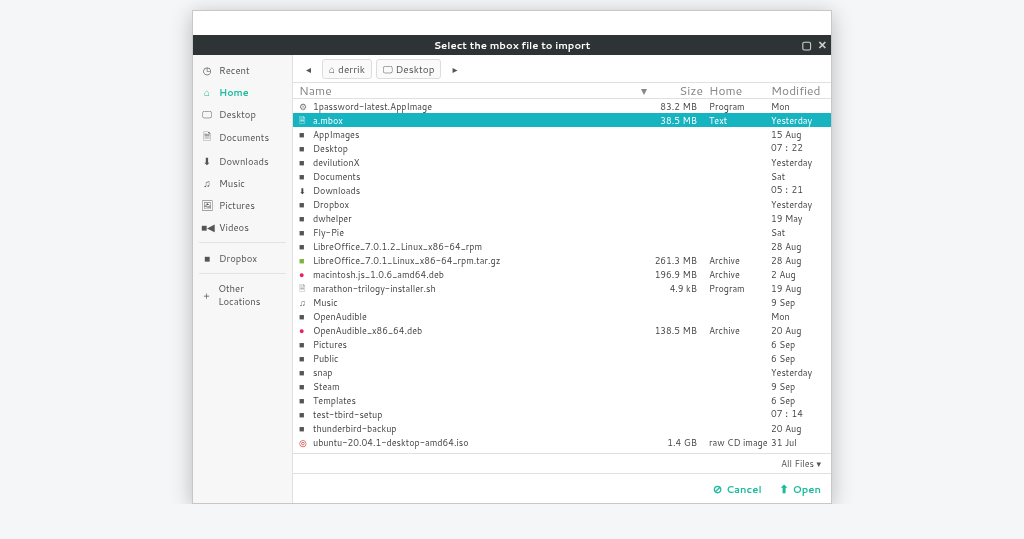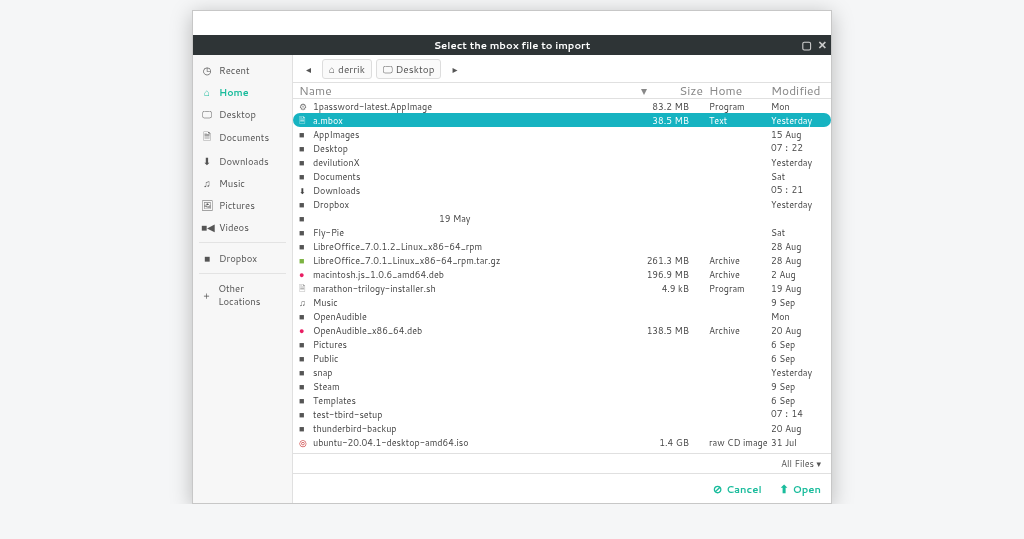--- a/index.html
+++ b/index.html
@@ -19,25 +19,25 @@
   .pathbtn { display: flex; align-items: center; gap: 3px; padding: 2px 6px; border: 1px solid transparent; border-radius: 3px; cursor: pointer; }
   .pathbtn.box { border: 1px solid #ddd; background: #fafafa; }
   .pathbtn .picn { font-size: 10px; }
   .header-row { display: flex; align-items: center; font-size: 12px; color: #888; border-bottom: 1px solid #e0e0e0; height: 16px; padding: 0 6px; }
   .col-name { flex: 1; display:flex; align-items:center; gap:4px;}
   .col-size { width: 56px; text-align: right; padding-right: 6px;}
   .col-type { width: 62px; }
   .col-mod  { width: 54px; }
   .filelist { flex: 1; overflow-y: auto; position: relative; }
   .row { display: flex; align-items: center; font-size: 9px; color: #444; height: 14px; padding: 0 6px; cursor: pointer; }
-  .row.selected { background: #16b3c1; color: #fff; border-radius: 7px; }
+  .row.selected { background: #16b3c1; color: #fff; }
   .row .ficn { width: 14px; font-size: 9px; text-align: left; }
   .row .fname { flex: 1; white-space: nowrap; overflow: hidden; text-overflow: ellipsis; }
   .row .fsize { width: 56px; text-align: right; padding-right: 12px; }
-  .row .ftype { width: 62px; margin-left: 8px; }
+  .row .ftype { width: 62px; }
   .row .fmod  { width: 54px; }
   .ic-folder::before { content: "■"; color:#555; }
   .ic-file::before { content: "🗎"; color:#777; font-size:8px;}
   .ic-gear::before { content: "⚙"; color:#777; }
   .ic-text::before { content: "🗎"; color:#fff; font-size:8px;}
   .ic-down::before { content: "⬇"; font-size:8px;}
   .ic-green::before { content:"■"; color:#7cb342;}
   .ic-pink::before { content:"●"; color:#e91e63;}
   .ic-music::before { content:"♫"; color:#555;}
   .ic-disc::before { content:"◎"; color:#c62828;}
@@ -185,20 +185,21 @@
           </div>
           <div class="row">
             <span class="ficn ic-folder"></span>
             <span class="fname">Dropbox</span>
             <span class="fsize"></span>
             <span class="ftype"></span>
             <span class="fmod">Yesterday</span>
           </div>
           <div class="row">
             <span class="ficn ic-folder"></span>
+            <span class="fname">dwhelper</span>
             <span class="fsize"></span>
             <span class="ftype"></span>
             <span class="fmod">19 May</span>
           </div>
           <div class="row">
             <span class="ficn ic-folder"></span>
             <span class="fname">Fly-Pie</span>
             <span class="fsize"></span>
             <span class="ftype"></span>
             <span class="fmod">Sat</span>

